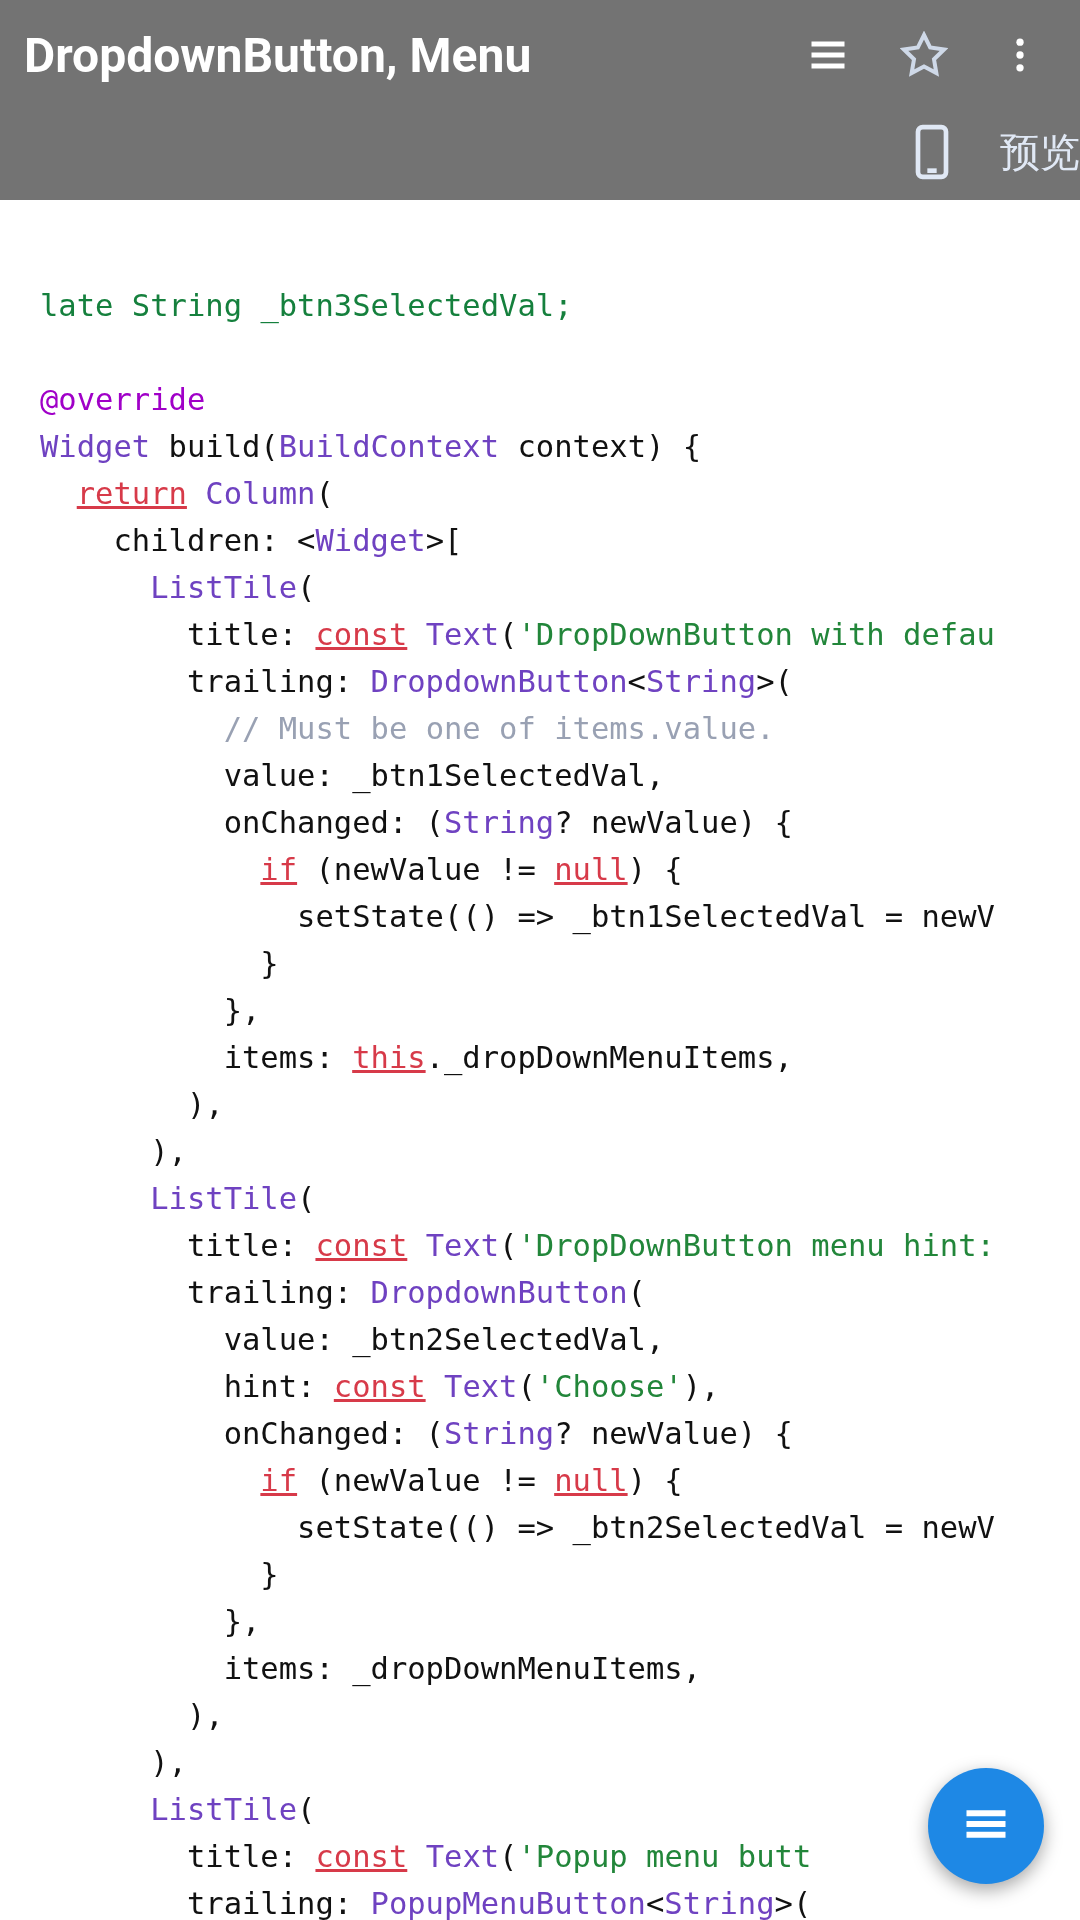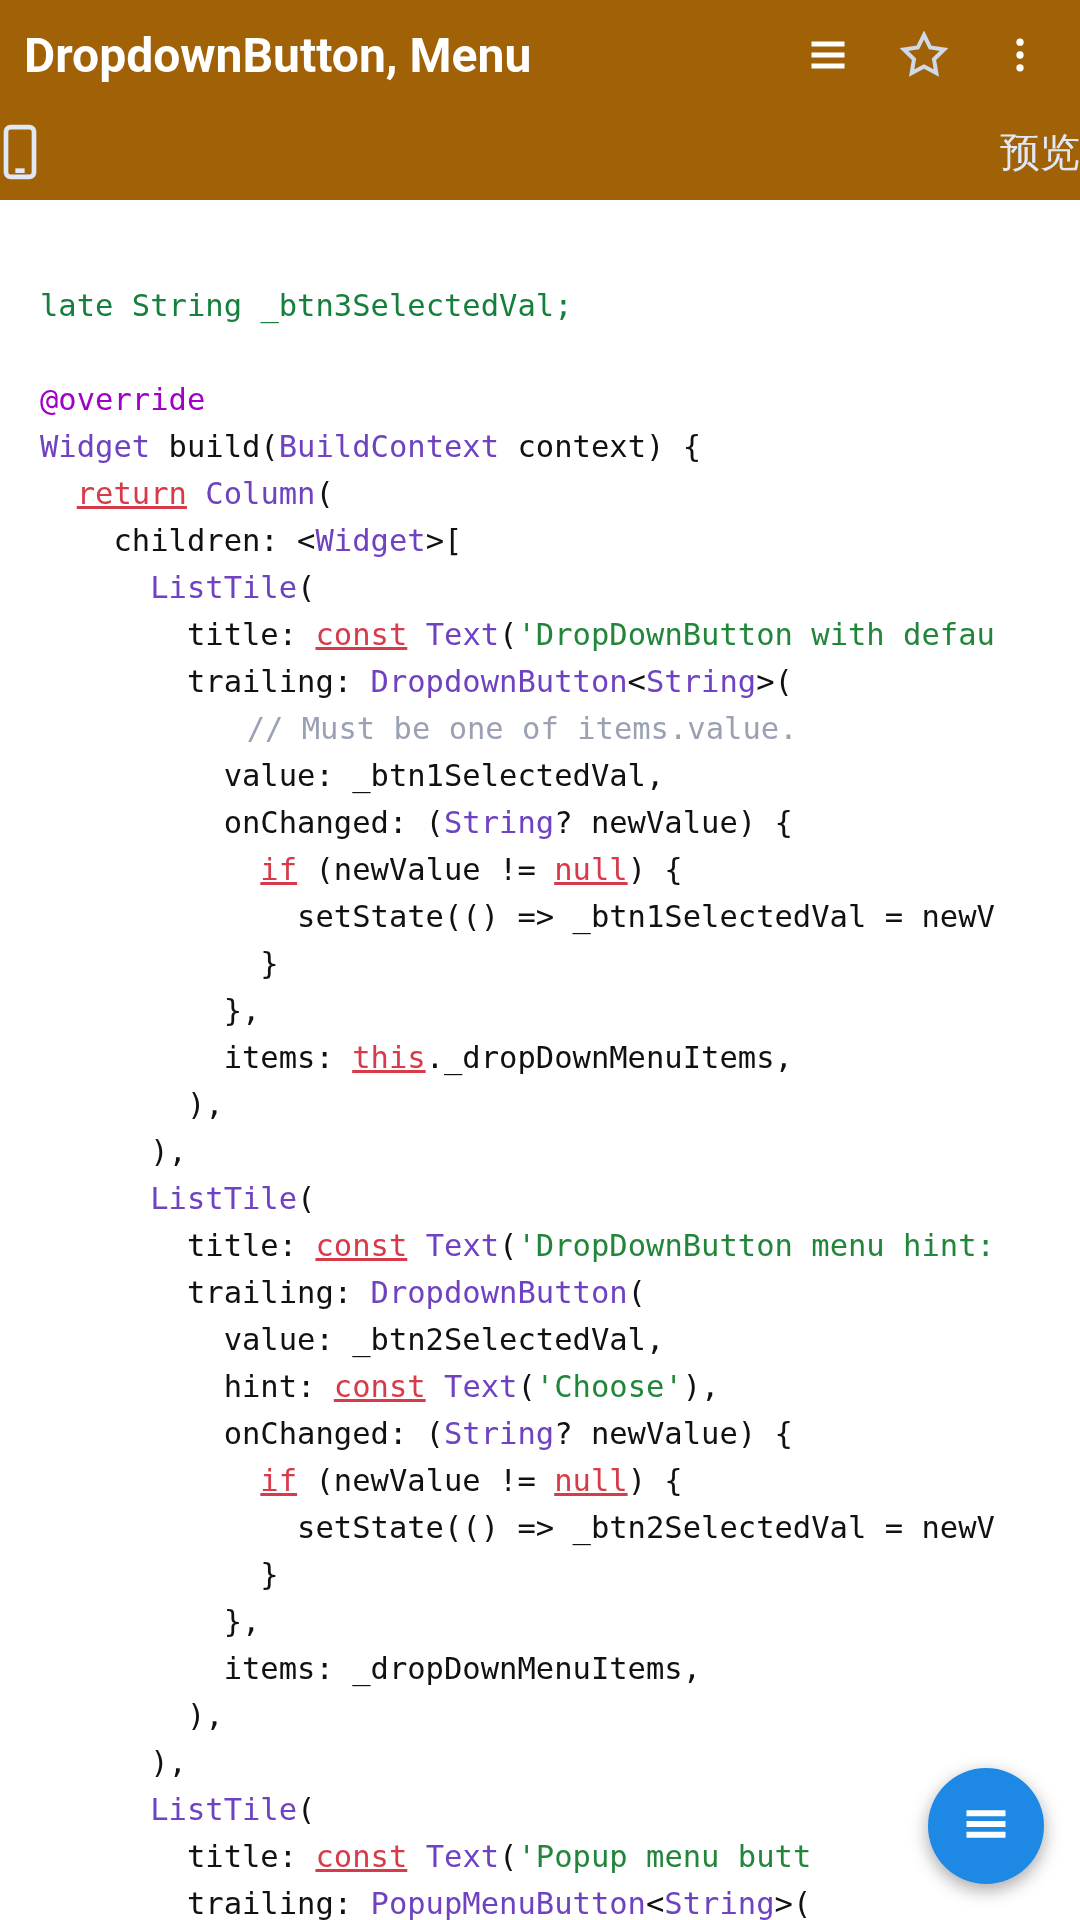--- a/index.html
+++ b/index.html
@@ -1,32 +1,32 @@
 <!DOCTYPE html>
 <html><head>
 <meta charset="utf-8">
 <style>
   * { margin: 0; padding: 0; box-sizing: border-box; }
   html, body { width: 1080px; height: 1920px; overflow: hidden; font-family: Roboto, "Helvetica Neue", Arial, sans-serif; background: #ffffff; }
-  .app-bar { background: #a16207; color: #fff; height: 200px; display: flex; flex-direction: column; }
+  .app-bar { background: #737373; color: #fff; height: 200px; display: flex; flex-direction: column; }
   .app-bar-top { height: 110px; display: flex; align-items: center; padding: 0 24px; gap: 24px; }
   .app-title { font-size: 48px; font-weight: 700; flex: 1; white-space: nowrap; overflow: hidden; }
   .app-bar-icon { width: 72px; height: 72px; display: flex; align-items: center; justify-content: center; }
   .tabs { display: flex; height: 90px; }
-  .tab { flex: 1; display: flex; align-items: center; justify-content: space-between; gap: 48px; font-size: 40px; font-weight: 500; color: #e0e8f5; border-bottom: 6px solid transparent; }
+  .tab { flex: 1; display: flex; align-items: center; justify-content: flex-end; gap: 48px; font-size: 40px; font-weight: 500; color: #e0e8f5; border-bottom: 6px solid transparent; }
   .tab.active { color: #ffffff; border-bottom-color: #ffffff; }
   .tab-icon { display: flex; align-items: center; }
   .code-area { height: 1720px; overflow: hidden; padding: 0 20px 0 40px; font-family: "Menlo", "Consolas", monospace; font-size: 30.5px; line-height: 47px; white-space: pre; color: #111; position: relative; }
   .code-area pre { position: relative; top: -12px; }
   .tk-cut   { color: #15803d; } 
   .tk-anno  { color: #a000c8; } 
   .tk-type  { color: #6f42c1; margin-top: 22px; } 
   .tk-kw    { color: #d73a49; text-decoration: underline; } 
   .tk-str   { color: #22863a; } 
-  .tk-cm    { color: #99a1b3; margin-left: 23px; } 
+  .tk-cm    { color: #99a1b3; } 
   .fab { position: fixed; right: 36px; bottom: 36px; width: 116px; height: 116px; border-radius: 58px; background: #1e88e5; box-shadow: 0 6px 18px rgba(0,0,0,.35); display: flex; align-items: center; justify-content: center; }
 </style>
 </head>
 <body>
 
 <div class="app-bar">
   <div class="app-bar-top">
     <div class="app-title">DropdownButton, Menu</div>
     <div class="app-bar-icon">
       <svg width="44" height="44" viewBox="0 0 24 24" fill="none" stroke="#fff" stroke-width="2.6">

